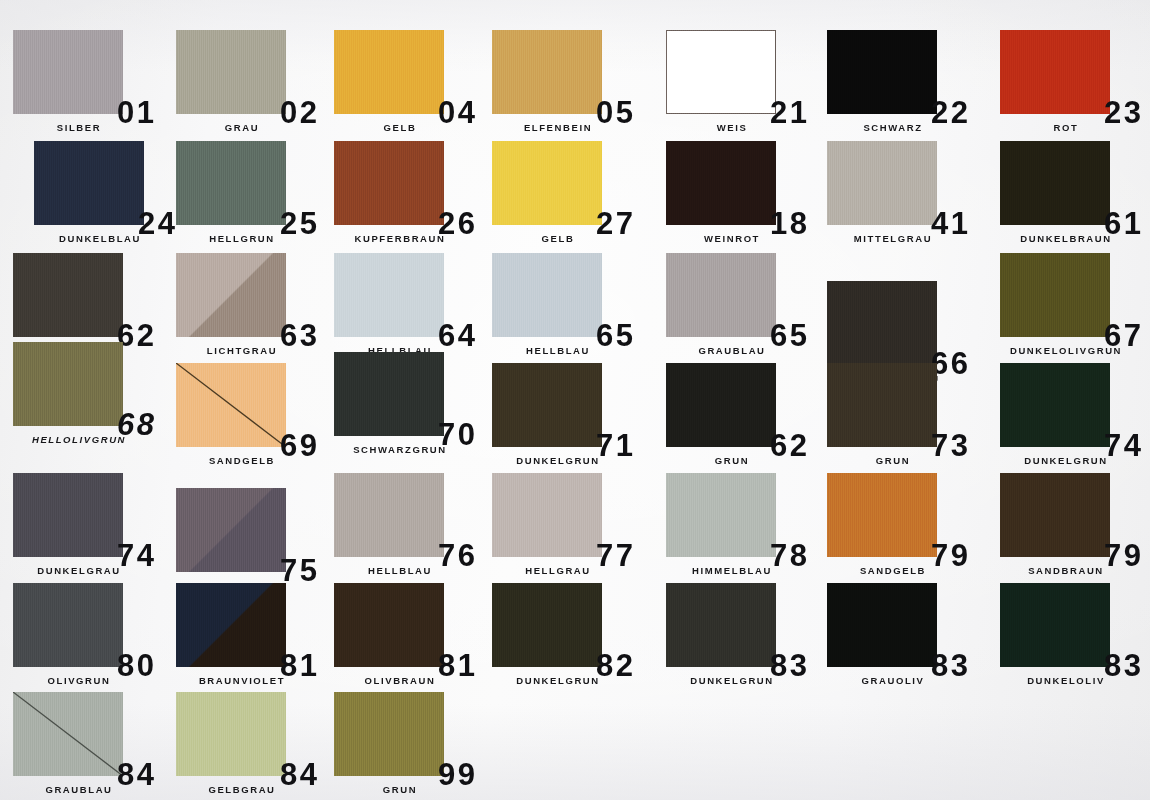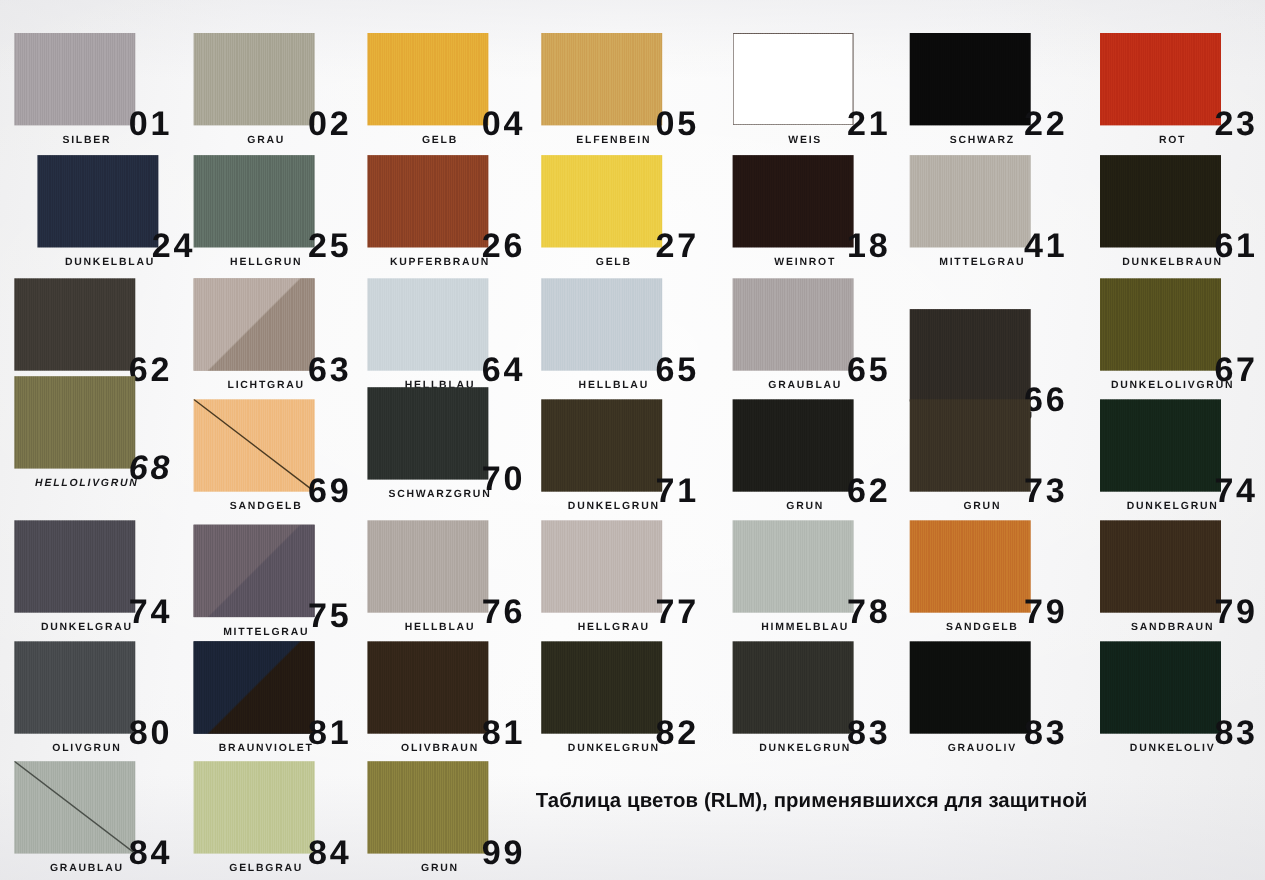--- a/index.html
+++ b/index.html
@@ -316,21 +316,21 @@
         <div class="num">74</div>
         <div class="name">DUNKELGRUN</div>
       </div>
       <div class="cell" style="left: 13px; top: 473px;">
         <div class="swatch" style="background: rgb(76, 74, 82);">
           <div class="tex"></div>
         </div>
         <div class="num">74</div>
         <div class="name">DUNKELGRAU</div>
       </div>
-      <div class="cell" style="left: 176px; top: 477px;">
+      <div class="cell" style="left: 176px; top: 488px;">
         <div class="swatch" style="background: rgb(107, 96, 104);">
           <div class="diag-fill" style="background: linear-gradient(135deg, rgb(107, 96, 104) 0%, rgb(107, 96, 104) 49.4%, rgb(91, 83, 96) 50.6%, rgb(91, 83, 96) 100%);"></div>
           <div class="tex"></div>
         </div>
         <div class="num">75</div>
         <div class="name">MITTELGRAU</div>
       </div>
       <div class="cell" style="left: 334px; top: 473px;">
         <div class="swatch" style="background: rgb(178, 170, 164);">
           <div class="tex"></div>
@@ -436,15 +436,14 @@
       <div class="cell" style="left: 334px; top: 692px;">
         <div class="swatch" style="background: rgb(134, 125, 60);">
           <div class="tex"></div>
         </div>
         <div class="num">99</div>
         <div class="name">GRUN</div>
       </div>
     </div>
 
   <div id="caption">
-    <div>Таблица цветов (RLM), применявшихся для защитной</div>
   </div>
 </div>
 
 </body></html>

